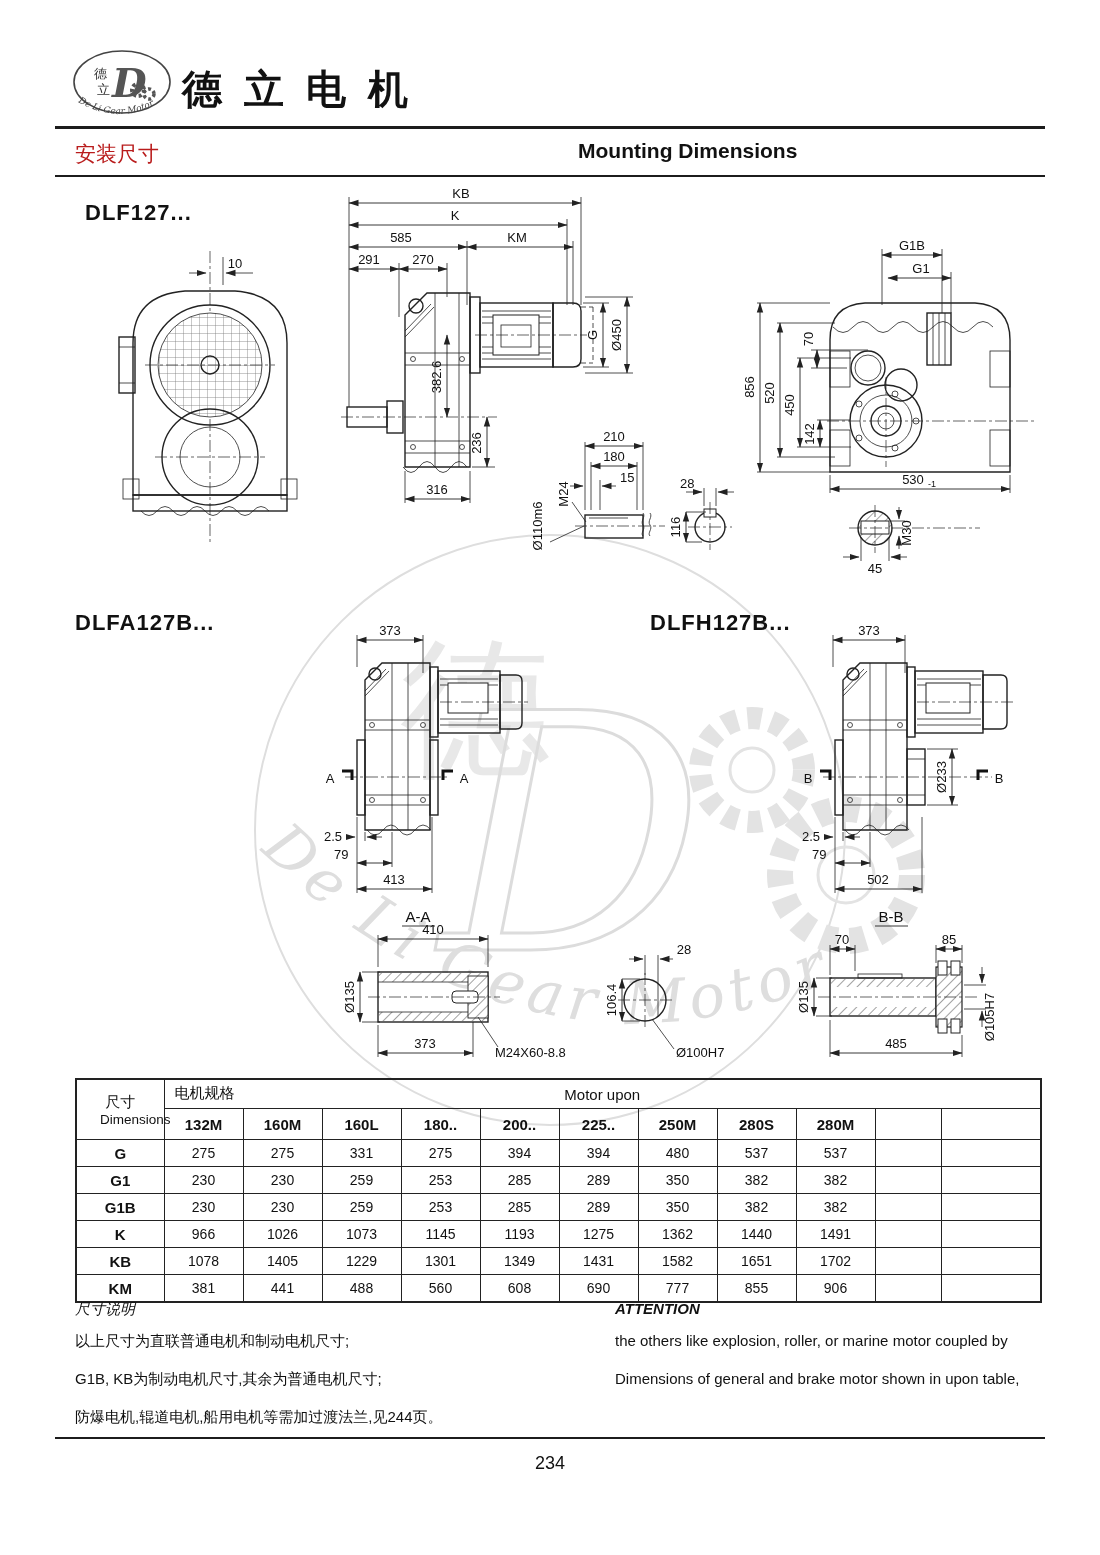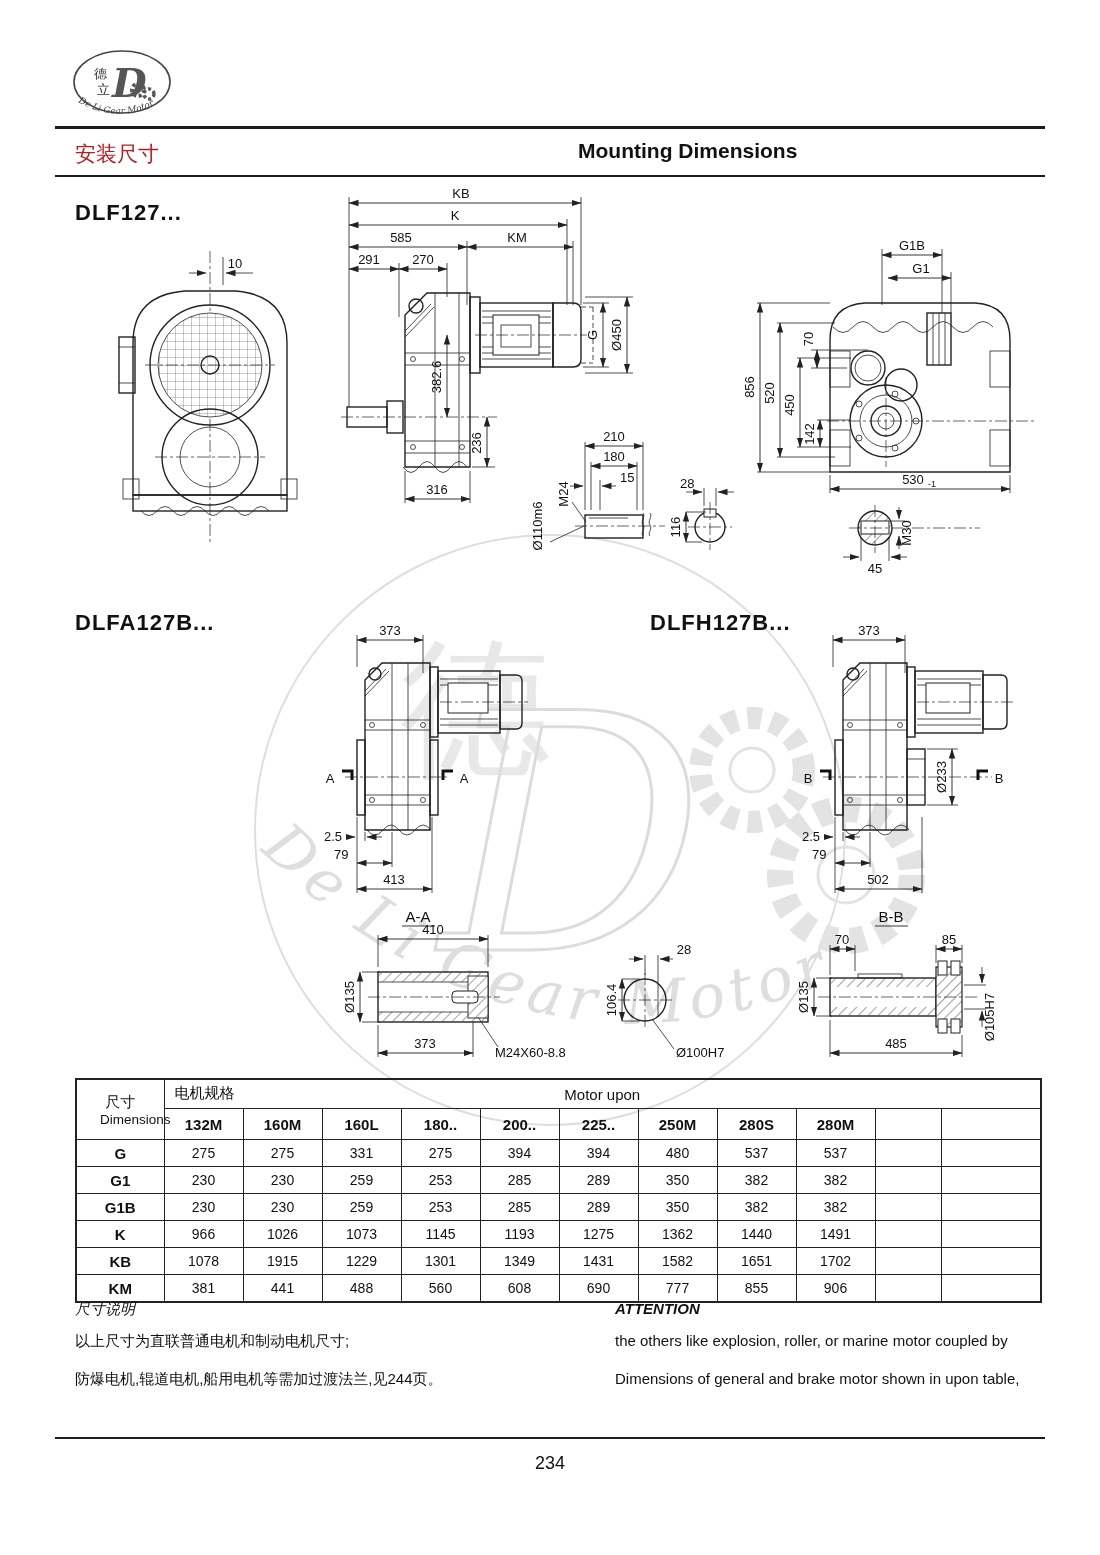--- a/index.html
+++ b/index.html
@@ -89,26 +89,27 @@
     <text x="27" y="46" font-size="13" fill="#333">立</text>
     <text x="42" y="49" font-size="40" font-style="italic" font-weight="bold" fill="#555" font-family="'DejaVu Serif',serif">D</text>
     <circle cx="68" cy="42" r="6" fill="none" stroke="#555" stroke-width="4" stroke-dasharray="3 2.5"></circle>
     <circle cx="79" cy="46" r="5" fill="none" stroke="#555" stroke-width="3.5" stroke-dasharray="3 2.5"></circle>
     <path id="logoarc" d="M8,54 Q52,80 96,50" fill="none" stroke="none"></path>
     <text font-size="9" fill="#444" font-style="italic" font-family="'DejaVu Serif',serif">
       <textPath href="#logoarc">De Li Gear Motor</textPath>
     </text>
   </svg>
 
+  <div id="brand">德立电机</div>
   <div class="rule" style="left:55px;top:126px;width:990px;height:2.5px;"></div>
   <div id="title-cn">安装尺寸</div>
   <div id="title-en">Mounting Dimensions</div>
   <div class="rule" style="left:55px;top:175px;width:990px;height:2px;"></div>
 
-  <div class="model-label" style="left:75px;top:200px;">DLF127...</div>
+  <div class="model-label" style="left:85px;top:200px;">DLF127...</div>
   <div class="model-label" style="left:75px;top:610px;">DLFA127B...</div>
   <div class="model-label" style="left:650px;top:610px;">DLFH127B...</div>
 
   <svg class="abs" style="left:95px;top:245px;z-index:1;" width="230" height="310" viewBox="0 0 230 310">
     <line x1="115" y1="6" x2="115" y2="300" class="cl"></line>
     <line x1="128" y1="12" x2="128" y2="40" class="ext"></line>
     <line x1="94" y1="28" x2="111" y2="28" class="ext" marker-end="url(#ar)"></line>
     <line x1="158" y1="28" x2="131" y2="28" class="ext" marker-end="url(#ar)"></line>
     <text x="140" y="23" class="dt">10</text>
     <path d="M38,98 Q38,50 90,46 L140,46 Q192,50 192,98 L192,250 L38,250 Z" class="ol"></path>
@@ -601,21 +602,21 @@
           <td>1275</td>
           <td>1362</td>
           <td>1440</td>
           <td>1491</td>
           <td></td>
           <td></td>
         </tr>
         <tr>
           <th>KB</th>
           <td>1078</td>
-          <td>1915</td>
+          <td>1405</td>
           <td>1229</td>
           <td>1301</td>
           <td>1349</td>
           <td>1431</td>
           <td>1582</td>
           <td>1651</td>
           <td>1702</td>
           <td></td>
           <td></td>
         </tr>
@@ -632,20 +633,21 @@
           <td>906</td>
           <td></td>
           <td></td>
         </tr>
       </tbody>
   </table>
 
   <div class="notes" style="left:75px;top:1300px;width:510px;" id="notes-cn">
     <div class="nt">尺寸说明</div>
     <div class="nl">以上尺寸为直联普通电机和制动电机尺寸;</div>
+    <div class="nl">G1B, KB为制动电机尺寸,其余为普通电机尺寸;</div>
     <div class="nl">防爆电机,辊道电机,船用电机等需加过渡法兰,见244页。</div>
   </div>
   <div class="notes" style="left:615px;top:1300px;width:440px;" id="notes-en">
     <div class="nt">ATTENTION</div>
     <div class="nl">the others like explosion, roller, or marine motor coupled by</div>
     <div class="nl">Dimensions of general and brake motor shown in upon table,</div>
   </div>
 
   <div class="rule" style="left:55px;top:1437px;width:990px;height:2px;"></div>
   <div id="page-num">234</div>

